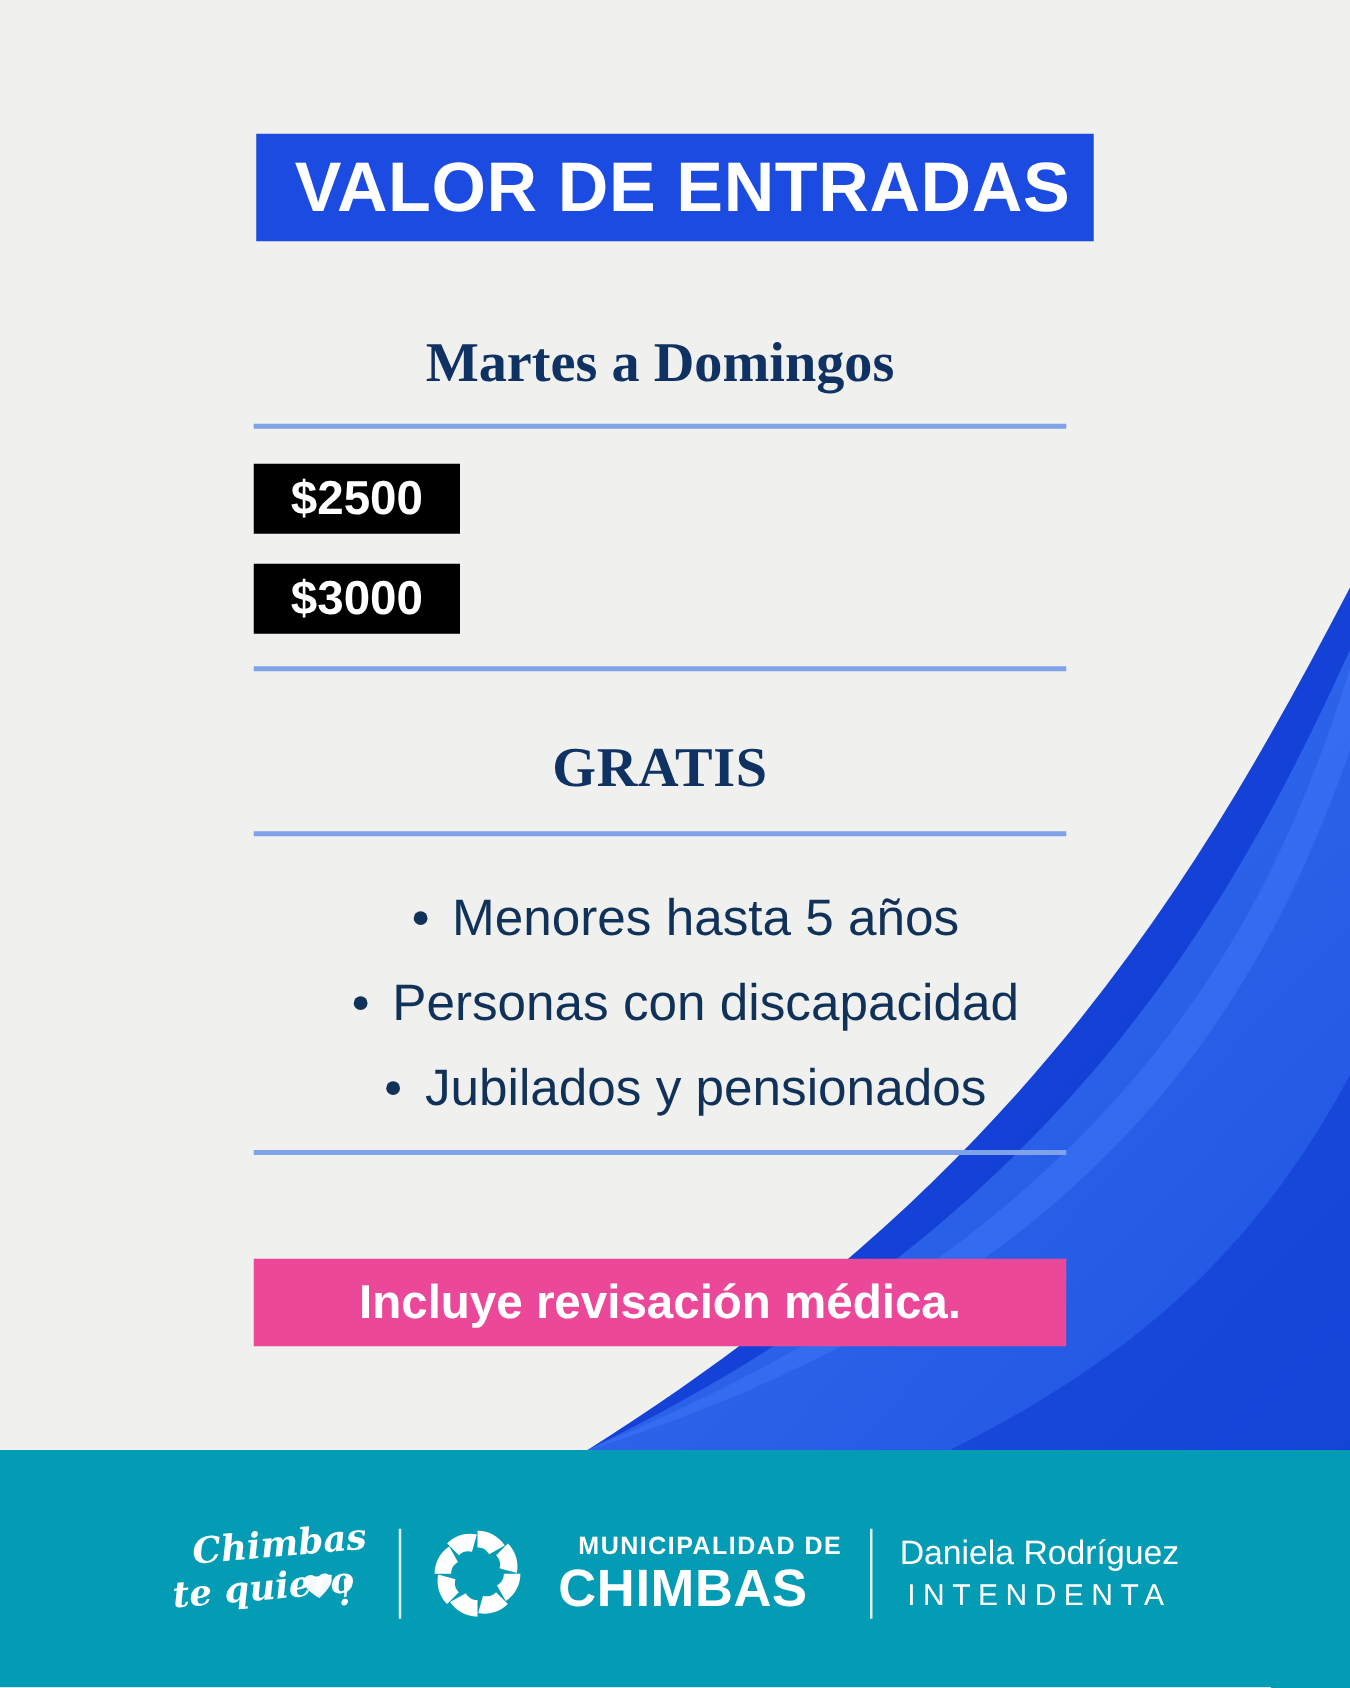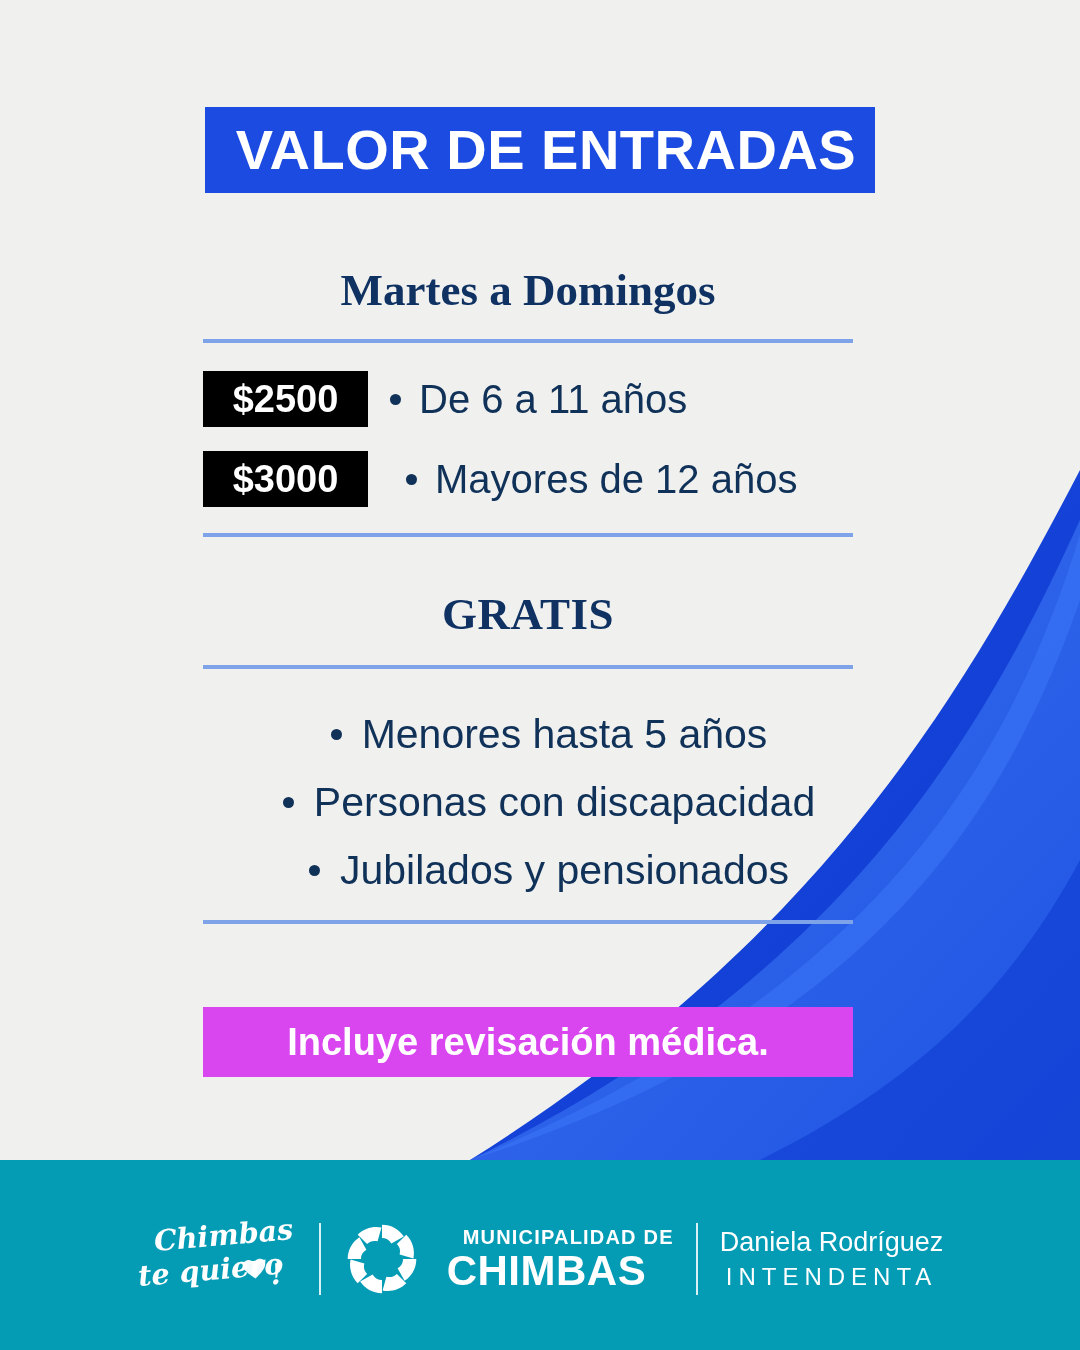--- a/index.html
+++ b/index.html
@@ -141,21 +141,21 @@
     background:#103158;
     margin-right:20px;
     flex:none;
   }
 
   
   .note-banner{
     position:absolute;
     left:203px;top:1007px;
     width:650px;height:70px;
-    background:#d946ef;
+    background:#ec4899;
     display:flex;align-items:center;justify-content:center;
     z-index:6;
   }
   .note-banner .txt{
     color:#FFFFFF;
     font-size:38px;
     font-weight:bold;
     white-space:nowrap;
   }
 
@@ -248,32 +248,24 @@
     <div class="title-banner">
       <span class="txt">VALOR DE ENTRADAS</span>
     </div>
 
     <div class="section-heading" id="heading-days">Martes a Domingos</div>
 
     <div class="rule" id="rule-1"></div>
 
     <div class="price-row" id="price-row-0">
       <span class="price-badge">$2500</span>
-      <span class="price-desc">
-        <span class="dot"></span>
-        <span>De 6 a 11 años</span>
-      </span>
     </div>
 
     <div class="price-row" id="price-row-1">
       <span class="price-badge">$3000</span>
-      <span class="price-desc">
-        <span class="dot"></span>
-        <span>Mayores de 12 años</span>
-      </span>
     </div>
 
     <div class="rule" id="rule-2"></div>
 
     <div class="section-heading" id="heading-free">GRATIS</div>
 
     <div class="rule" id="rule-3"></div>
 
     <div id="free-list">
       <div class="free-item">

